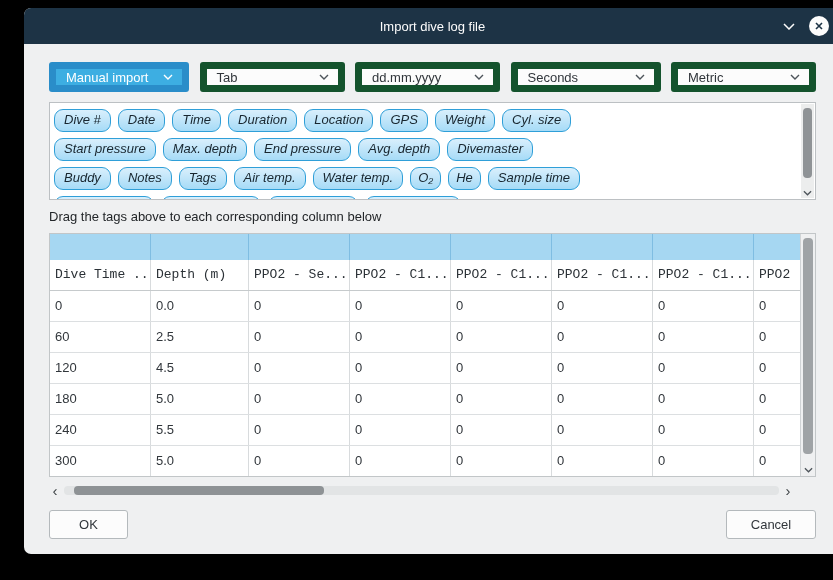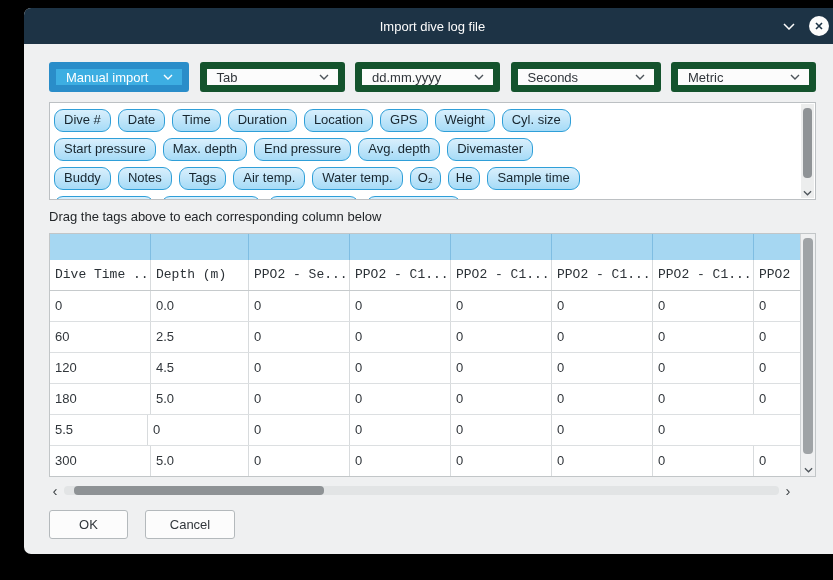--- a/index.html
+++ b/index.html
@@ -24,21 +24,21 @@
   .combo{height:30px;background:#fcfcfc;border:7px solid #14532d;border-radius:3px;
     display:flex;align-items:center;justify-content:space-between;
     padding:0 9px 0 10px;box-sizing:border-box;cursor:pointer;}
   .combo .arr{display:flex;align-items:center;color:#4d545a;}
   .combo.accent{background:#3daee2;border-color:#2a8dc9;color:#fff;}
   .combo.accent .arr{color:#fff;}
   .cw0{width:140px}.cw1{width:145px}.cw2{width:145px}.cw3{width:150px}.cw4{width:145px}
   
   .tagbox{margin-top:10px;height:98px;background:#fff;border:1px solid #bcc0c3;
     box-sizing:border-box;position:relative;overflow:hidden;padding:6px 22px 0 4px;}
-  .tagrow{display:flex;gap:7px;margin-bottom:6px;}
+  .tagrow{display:flex;gap:7px;margin-bottom:6px;font-style:italic;}
   .tag{display:inline-block;background:linear-gradient(180deg,#d9effc 0%,#a6dbf7 100%);
     border:1px solid #2f9fd8;border-radius:9px;padding:1px 9px 2px 9px;
     color:#18262f;white-space:nowrap;line-height:18px;cursor:grab;}
   .tag.o2{padding:1px 7px 2px 7px;}
   
   .vscroll{position:absolute;top:1px;bottom:1px;right:1px;width:13px;background:#eceded;}
   .vscroll .vhandle{position:absolute;left:2px;right:2px;border-radius:4px;background:#8f9396;}
   .vscroll .varrow{position:absolute;left:0;right:0;bottom:2px;display:flex;justify-content:center;color:#4d545a;}
   
   .instruction{margin:9px 0 8px 0;line-height:16px;color:#232629;}
@@ -58,21 +58,21 @@
   .tbl-vscroll{position:absolute;top:0;bottom:0;right:0;width:14px;background:#eff0f1;
     border-left:1px solid #d0d3d5;}
   .tbl-vscroll .vhandle{position:absolute;left:2px;right:2px;top:4px;bottom:22px;border-radius:4px;background:#9fa3a6;}
   .tbl-vscroll .varrow{position:absolute;left:0;right:0;bottom:3px;display:flex;justify-content:center;color:#4d545a;}
   
   .hscroll{margin-top:6px;height:15px;display:flex;align-items:center;width:745px;}
   .harrow{width:12px;text-align:center;font-size:15px;line-height:14px;color:#3f4447;cursor:pointer;user-select:none;}
   .htrack{flex:1;height:9px;background:#e2e4e5;border-radius:4px;position:relative;margin:0 3px;}
   .hhandle{position:absolute;left:10px;top:0;width:250px;height:9px;border-radius:4px;background:#8e9295;cursor:grab;}
   
-  .button-row{display:flex;justify-content:flex-start;gap:17px;margin-top:12px;}
+  .button-row{display:flex;justify-content:space-between;gap:17px;margin-top:12px;}
   .btn{height:29px;background:#fcfcfc;border:1px solid #b4b9bc;border-radius:3px;
     font-family:"Liberation Sans", sans-serif;font-size:13px;color:#31363b;cursor:pointer;}
   .btn-ok{width:79px;}
   .btn-cancel{width:90px;}
 </style>
 </head>
 <body>
 
 <div class="frame">
 
@@ -239,20 +239,21 @@
           <div class="cell w0">180</div>
           <div class="cell w1">5.0</div>
           <div class="cell w2">0</div>
           <div class="cell w3">0</div>
           <div class="cell w4">0</div>
           <div class="cell w5">0</div>
           <div class="cell w6">0</div>
           <div class="cell w7">0</div>
         </div>
         <div class="row">
+          <div class="cell w0">240</div>
           <div class="cell w1">5.5</div>
           <div class="cell w2">0</div>
           <div class="cell w3">0</div>
           <div class="cell w4">0</div>
           <div class="cell w5">0</div>
           <div class="cell w6">0</div>
           <div class="cell w7">0</div>
         </div>
         <div class="row">
           <div class="cell w0">300</div>

